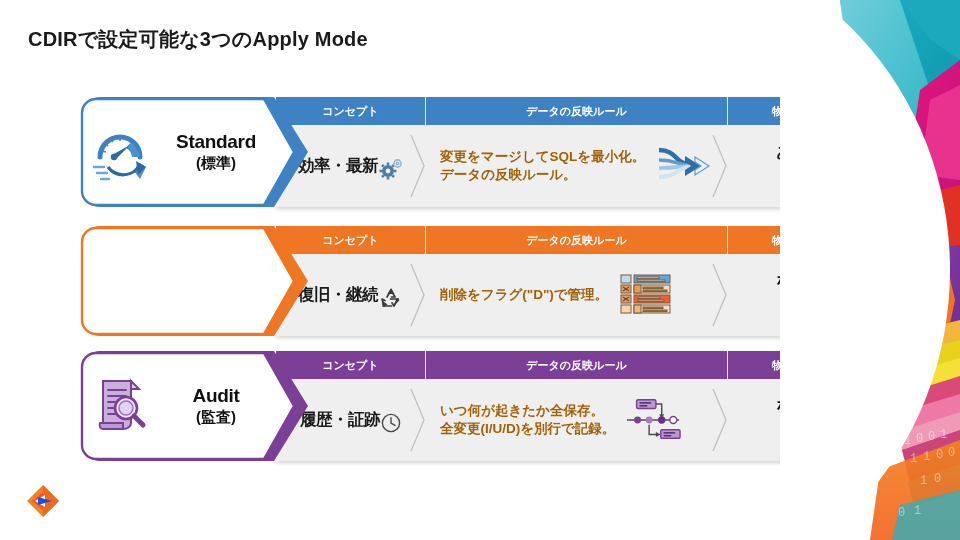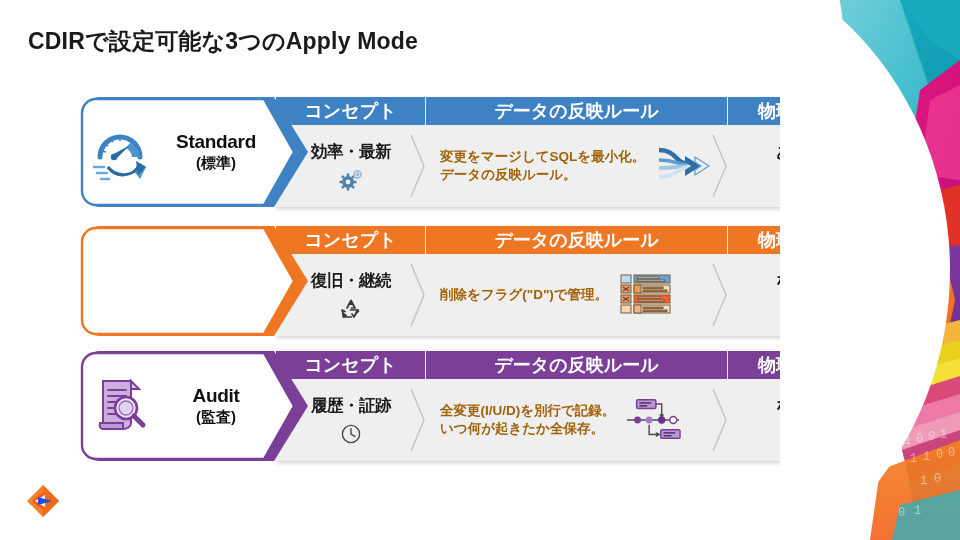--- a/index.html
+++ b/index.html
@@ -17,51 +17,51 @@
     position:absolute;top:-60px;left:-150px;width:320px;height:660px;
     background:#ffffff;
     border-top-right-radius:100% 52%;
     border-bottom-right-radius:100% 52%;
     z-index:20;
   }
 
   
   .title{
     position:absolute;left:28px;top:26px;
-    font-size:23px;font-weight:bold;color:#1a1a1a;letter-spacing:0.2px;
+    font-size:20px;font-weight:bold;color:#1a1a1a;letter-spacing:0.2px;
     white-space:nowrap;
   }
 
   
   .row{position:absolute;left:78px;width:782px;height:110px;}
   .row1{top:97px;}
   .row2{top:226px;}
   .row3{top:351px;}
 
   .panel{
     position:absolute;left:198px;top:0;right:0;height:110px;
     background:#eeeeee;border-radius:0 8px 8px 0;
     box-shadow:0 2px 4px rgba(0,0,0,0.18);
     overflow:hidden;
   }
   .hdr{position:absolute;left:0;top:0;right:0;height:28px;display:flex;}
   .hdr .cell{
     display:flex;align-items:center;justify-content:center;
-    color:#ffffff;font-size:18px;font-weight:bold;
+    color:#ffffff;font-size:11px;font-weight:bold;
     border-right:1px solid rgba(255,255,255,0.85);
     box-sizing:border-box;
   }
   .hdr .cell:last-child{border-right:none;}
   .c-concept{width:150px;}
   .c-rule{flex:1;}
   .c-del{width:132px;}
 
   .body{position:absolute;left:0;top:28px;right:0;bottom:0;display:flex;background:#efefef;}
   .b-cell{position:relative;box-sizing:border-box;display:flex;align-items:center;justify-content:center;}
-  .b-concept{width:150px;flex-direction:column;}
+  .b-concept{width:150px;flex-direction:row;}
   .b-rule{flex:1;}
   .b-del{width:132px;flex-direction:column;}
 
   .chev{position:absolute;right:-1px;top:6px;width:18px;height:70px;z-index:4;}
 
   .concept-text{font-size:16.5px;font-weight:bold;color:#1a1a1a;letter-spacing:-0.5px;}
   .concept-ico{margin-top:6px;height:22px;display:flex;align-items:center;justify-content:center;}
 
   .rule-inner{display:flex;align-items:center;gap:10px;padding-left:14px;width:100%;box-sizing:border-box;}
   .rule-text{font-size:13.5px;line-height:1.35;color:#a16207;font-weight:700;white-space:nowrap;}
@@ -408,22 +408,22 @@
             </svg>
           </div>
           <svg class="chev" viewBox="0 0 18 70">
               <path d="M2,4 L15,35 L2,66" fill="none" stroke="#c3c3c3" stroke-width="1.4"></path>
             </svg>
         </div>
 
         <div class="b-cell b-rule">
           <div class="rule-inner">
             <div class="rule-text">
+              <div>いつ何が起きたか全保存。</div>
               <div>全変更(I/U/D)を別行で記録。</div>
-              <div>いつ何が起きたか全保存。</div>
             </div>
             <div class="rule-ico">
               <svg width="58" height="46" viewBox="0 0 58 46">
                 <rect x="12" y="2" width="20" height="9" rx="1.5" fill="#b89ad0" stroke="#7b3f98" stroke-width="1.5"></rect>
                 <rect x="15" y="4.5" width="12" height="1.6" fill="#5c2d78"></rect>
                 <rect x="15" y="7.5" width="8" height="1.6" fill="#5c2d78"></rect>
                 <path d="M32,6.5 L38,6.5 L38,18" fill="none" stroke="#4d4d4d" stroke-width="1.5"></path>
                 <polygon points="38,22 35.5,17 40.5,17" fill="#4d4d4d"></polygon>
                 <line x1="2" y1="23" x2="56" y2="23" stroke="#4d4d4d" stroke-width="1.5"></line>
                 <circle cx="13" cy="23" r="3.6" fill="#7b3f98"></circle>

